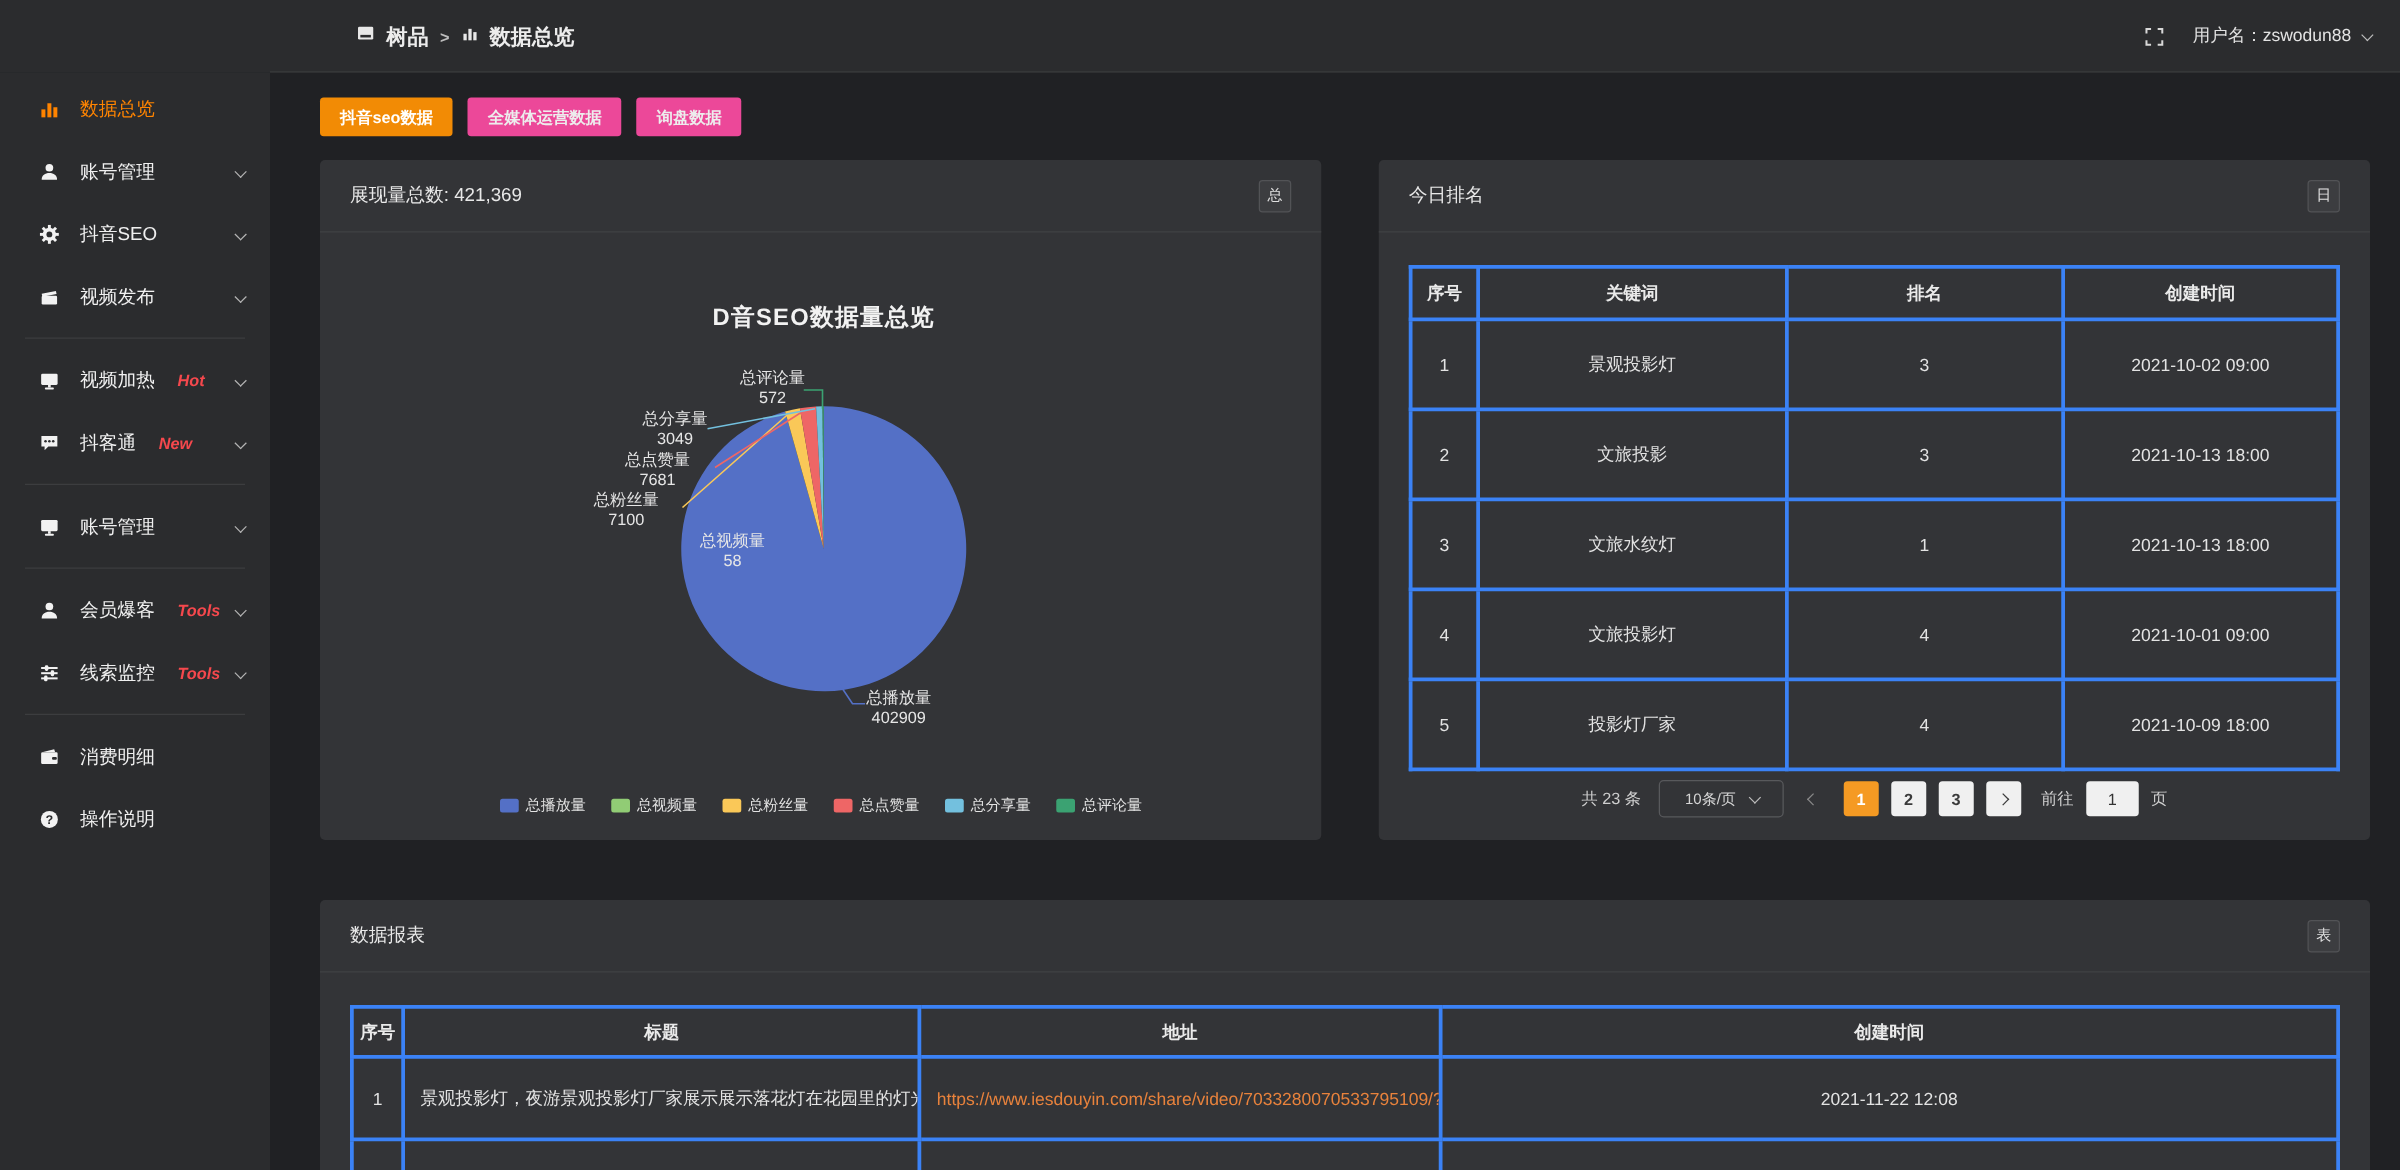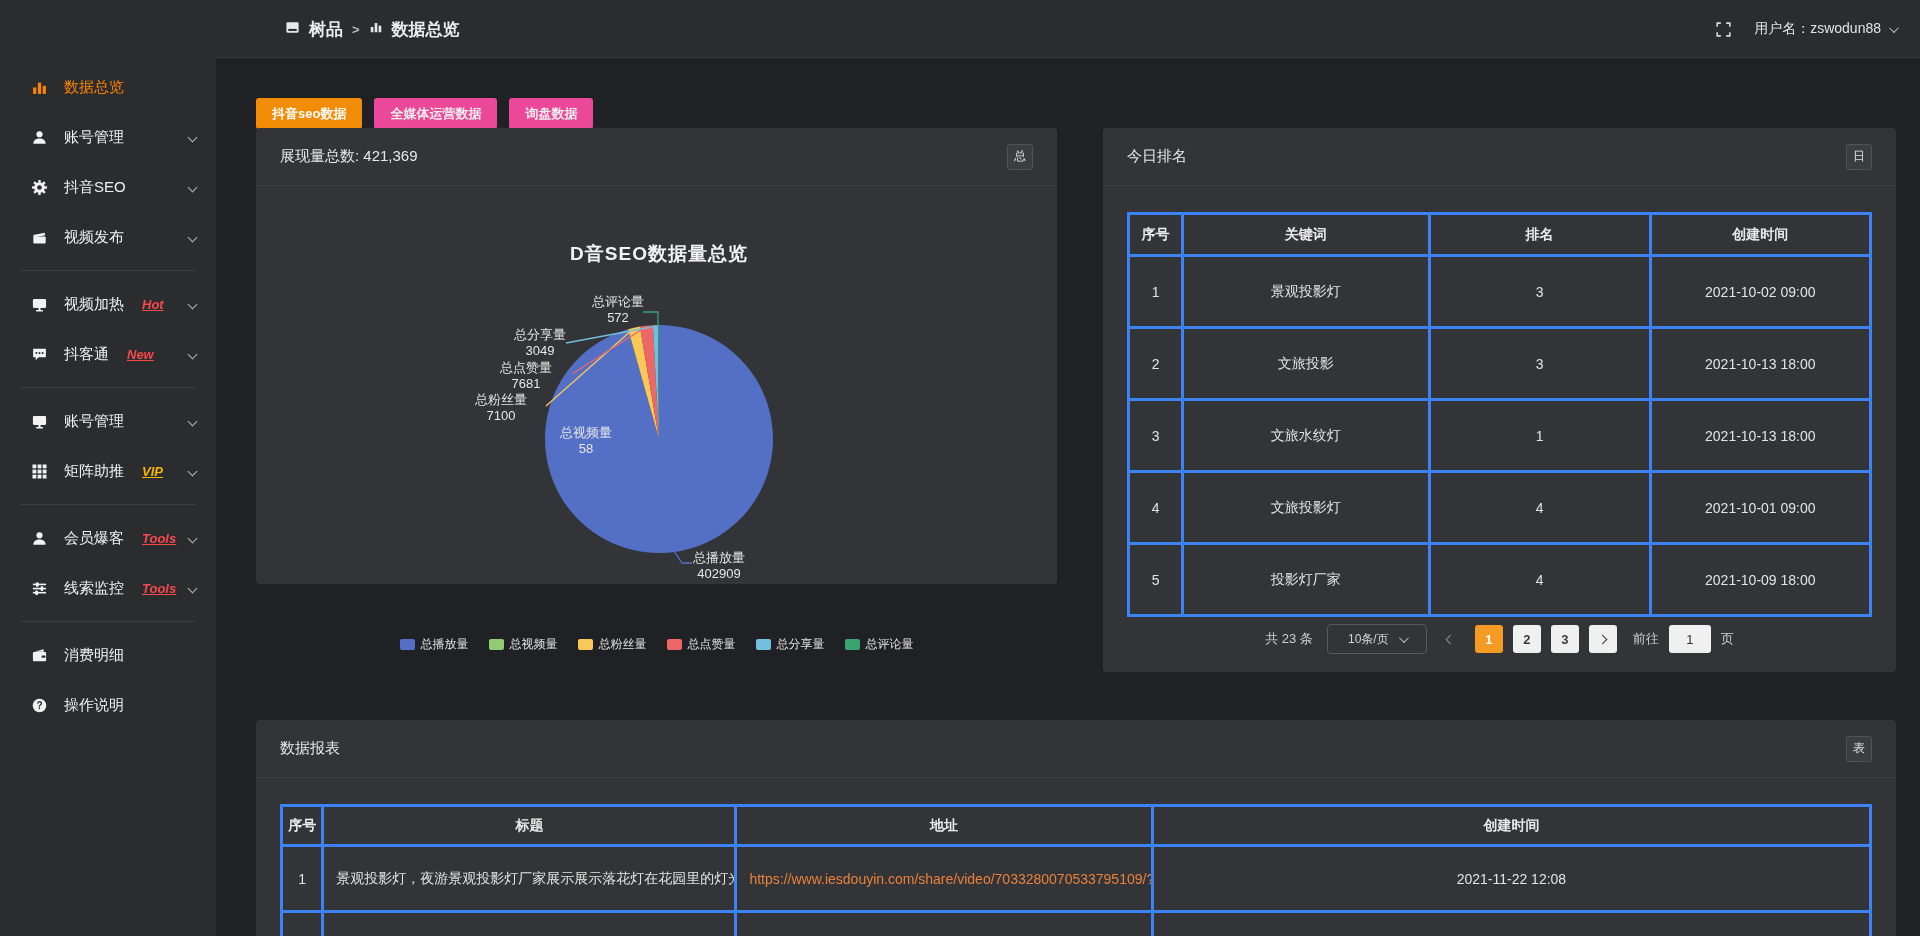--- a/index.html
+++ b/index.html
@@ -21,37 +21,37 @@
   .top-right { position:absolute; right:24px; top:0; height:58px; display:flex; align-items:center; gap:22px; color:#e3e3e3; }
   .user-wrap { display:flex; align-items:center; gap:8px; font-size:14px; cursor:pointer; }
   .chev { display:inline-block; width:7px; height:7px; border-right:1.5px solid #bdbdbd; border-bottom:1.5px solid #bdbdbd; transform:rotate(45deg) translateY(-2px); }
 
   
   .sidebar { position:absolute; left:0; top:58px; width:216px; height:878px; background:#2b2c2e; }
   .nav-item { position:relative; height:50px; display:flex; align-items:center; padding-left:30px; gap:16px;
     color:#f0f0f0; font-size:15px; cursor:pointer; }
   .nav-item .nav-ic { width:18px; height:18px; display:flex; align-items:center; justify-content:center; }
   .nav-item.active { color:#ff8400; }
-  .nav-badge { font-size:13px; font-weight:700; font-style:italic; margin-left:2px;text-decoration:underline; }
+  .nav-badge { font-size:13px; font-weight:700; font-style:italic; margin-left:2px; }
   .nav-chev { position:absolute; right:20px; width:7px; height:7px; border-right:1.6px solid #b5b5b5; border-bottom:1.6px solid #b5b5b5; transform:rotate(45deg); }
   .nav-div { height:1px; background:#3c3d3f; margin:8px 20px; }
 
   
-  .tabs { position:absolute; left:256px; top:78px; display:flex; gap:12px;margin-top:20px; }
+  .tabs { position:absolute; left:256px; top:78px; display:flex; gap:12px; }
   .tab { height:31px; padding:0 16px; display:flex; align-items:center; font-size:13px; font-weight:700;
     color:#ededed; background:#ec4899; border-radius:3px; cursor:pointer; }
   .tab.active { background:#f28b05; color:#fff; }
 
   .panel { position:absolute; background:#333437; border-radius:4px; }
   .panel-head { height:58px; padding:0 24px; display:flex; align-items:center; justify-content:space-between;
     border-bottom:1px solid #404144; color:#e8e8e8; font-size:15px; }
   .mini-badge { width:26px; height:26px; border:1px solid #525356; background:#3c3d40; border-radius:3px;
     color:#e0e0e0; font-size:12px; display:flex; align-items:center; justify-content:center; cursor:pointer; }
 
-  #chart-panel { left:256px; top:128px; width:801px; height:456px; }
+  #chart-panel { left:256px; top:128px; width:801px; height:544px; }
   #rank-panel  { left:1103px; top:128px; width:793px; height:544px; }
   #report-panel{ left:256px; top:720px; width:1640px; height:400px; overflow:hidden; }
 
   
   .chart-layer { position:absolute; inset:0; }
   .chart-title { position:absolute; left:203px; top:84px; width:400px; text-align:center;
     color:#f2f2f2; font-size:19px; font-weight:700; letter-spacing:1px;margin-top:29px; }
   .pie-svg { position:absolute; left:0; top:0; }
   .pie-label { position:absolute; width:90px; text-align:center; color:#e6e6e6; font-size:13px; line-height:16px; }
   .legend { position:absolute; left:0; top:508px; width:801px; display:flex; justify-content:center; gap:20px; }
@@ -202,40 +202,20 @@
       <div class="nav-div"></div>
       <div class="nav-item">
         <span class="nav-ic">
           <svg width="17" height="17" viewBox="0 0 16 16" fill="#f2f2f2">
             <rect x="1.8" y="2.8" width="12.4" height="8.4" rx="1"></rect>
             <rect x="7" y="11.2" width="2" height="2"></rect>
             <rect x="4.6" y="13.2" width="6.8" height="1.4" rx="0.7"></rect>
           </svg>
         </span>
         <span>账号管理</span>
-        <span class="nav-chev"></span>
-      </div>
-      <div class="nav-item">
-        <span class="nav-ic">
-          <svg width="17" height="17" viewBox="0 0 16 16" fill="#f2f2f2">
-            <g>
-              <rect x="1.4" y="1.4" width="3.6" height="3.6"></rect>
-              <rect x="6.2" y="1.4" width="3.6" height="3.6"></rect>
-              <rect x="11" y="1.4" width="3.6" height="3.6"></rect>
-              <rect x="1.4" y="6.2" width="3.6" height="3.6"></rect>
-              <rect x="6.2" y="6.2" width="3.6" height="3.6"></rect>
-              <rect x="11" y="6.2" width="3.6" height="3.6"></rect>
-              <rect x="1.4" y="11" width="3.6" height="3.6"></rect>
-              <rect x="6.2" y="11" width="3.6" height="3.6"></rect>
-              <rect x="11" y="11" width="3.6" height="3.6"></rect>
-            </g>
-          </svg>
-        </span>
-        <span>矩阵助推</span>
-        <span class="nav-badge" style="color: rgb(247, 181, 0);">VIP</span>
         <span class="nav-chev"></span>
       </div>
       <div class="nav-div"></div>
       <div class="nav-item">
         <span class="nav-ic">
           <svg width="17" height="17" viewBox="0 0 16 16" fill="#f2f2f2">
             <circle cx="8" cy="4.9" r="2.9"></circle>
             <path d="M2.2 13.9 C2.2 10.6 4.8 8.9 8 8.9 C11.2 8.9 13.8 10.6 13.8 13.9 Z"></path>
           </svg>
         </span>

